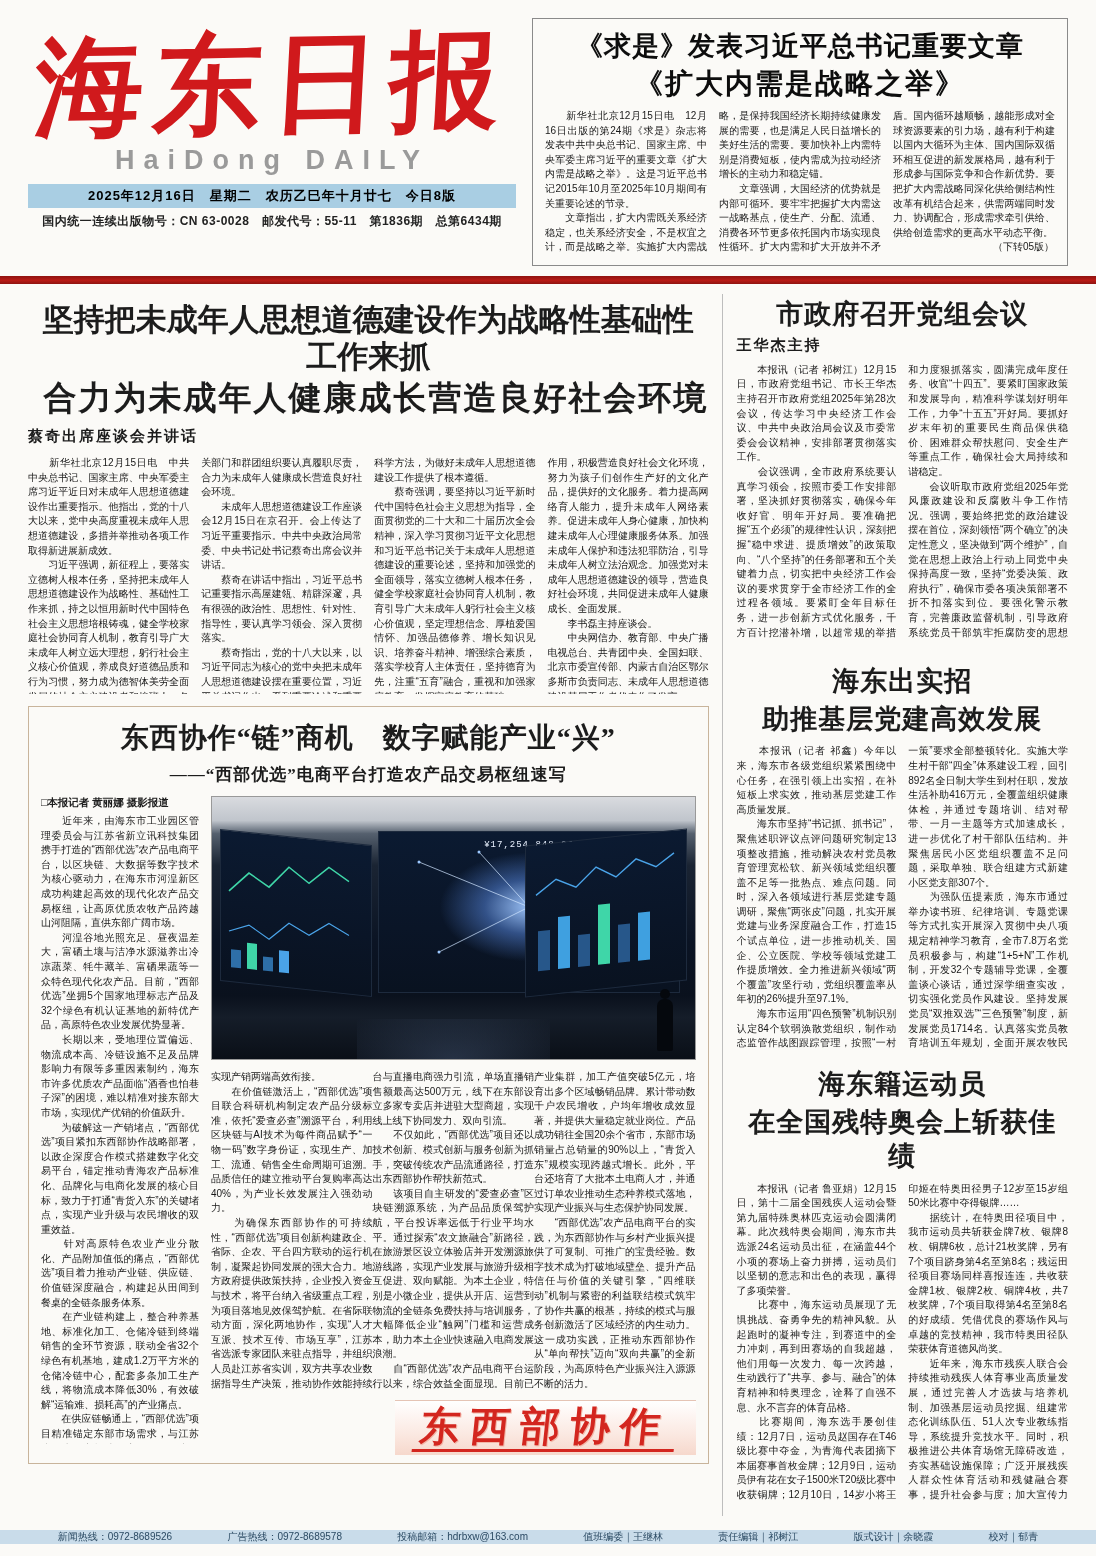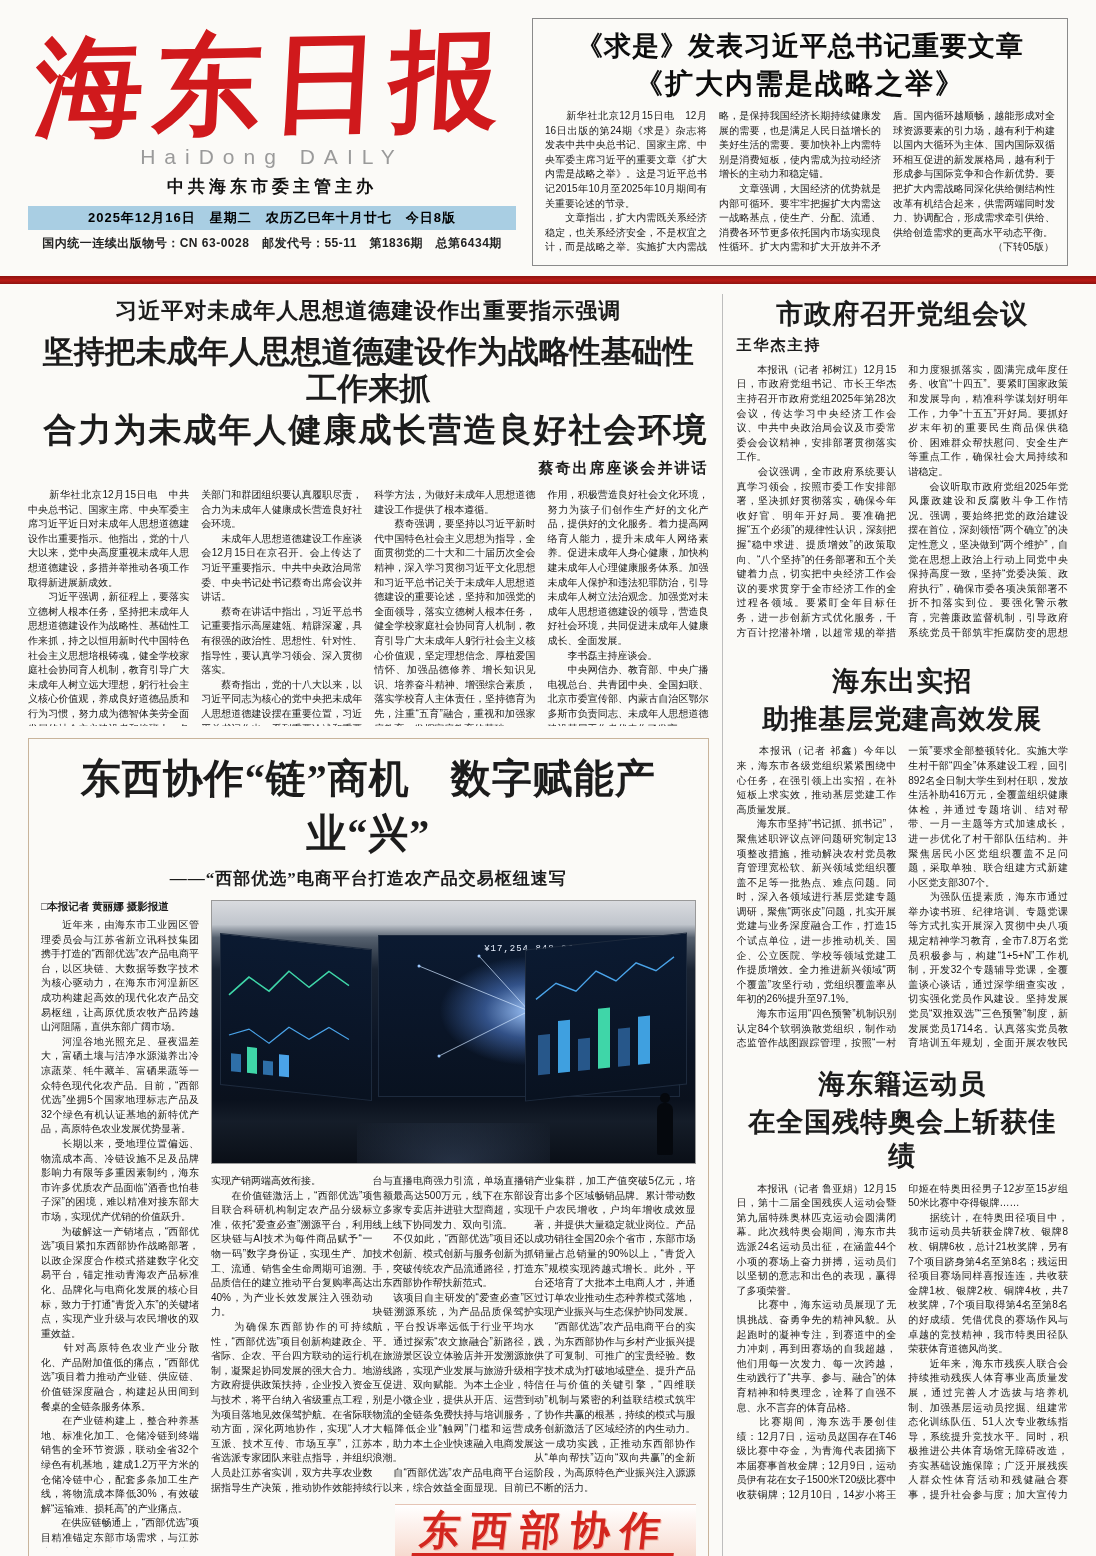--- a/index.html
+++ b/index.html
@@ -4,21 +4,21 @@
 <style>
   html,body{margin:0;padding:0;background:#e8e6e2;}
   .page{width:1096px;min-height:1556px;box-sizing:border-box;background:#fbfaf7;margin:0 auto;
         padding:18px 28px 0 28px;font-family:"Liberation Sans",sans-serif;color:#1c1c1c;position:relative;}
   
   .header{display:flex;gap:16px;}
   .mast{width:488px;text-align:center;}
   .mast-title{font-family:"Liberation Serif",serif;font-weight:bold;color:#d0191c;
               font-size:108px;line-height:1.05;letter-spacing:10px;transform:skewX(-4deg) rotate(-1deg);
               white-space:nowrap;margin-top:10px;}
-  .mast-en{color:#9a9a9a;font-weight:normal;font-size:21px;letter-spacing:9px;margin-top:4px;}
+  .mast-en{color:#9a9a9a;font-weight:bold;font-size:27px;letter-spacing:9px;margin-top:4px;}
   .mast-org{color:#111;font-weight:bold;font-size:17px;letter-spacing:4px;margin-top:6px;}
   .date-bar{background:#a9cee3;color:#000000;font-weight:bold;font-size:13px;
             padding:3px 0;margin-top:8px;letter-spacing:1px;}
   .pub-line{font-size:12px;font-weight:bold;color:#222;margin-top:5px;letter-spacing:0.5px;}
   .qiushi{flex:1;border:1px solid #8a8a8a;padding:8px 12px 6px 12px;box-sizing:border-box;}
   .qiushi h1{font-family:"Liberation Serif",serif;font-weight:900;color:#0d0d0d;text-align:center;
              font-size:27px;margin:2px 0 0 0;line-height:1.3;letter-spacing:1px;}
   .qiushi h2{font-family:"Liberation Serif",serif;font-weight:900;color:#0d0d0d;text-align:center;
              font-size:28px;margin:2px 0 8px 0;line-height:1.25;letter-spacing:2px;}
   .qiushi-body{column-count:3;column-gap:12px;height:150px;overflow:hidden;}
@@ -31,35 +31,35 @@
   .main{display:flex;margin-top:10px;}
   .main-left{width:690px;}
   .rail{width:336px;margin-left:13px;border-left:1px solid #bdbdbd;padding-left:14px;box-sizing:content-box;}
   
   .kicker{font-family:"Liberation Serif",serif;text-align:center;font-weight:900;font-size:22px;
           letter-spacing:1px;margin-top:2px;}
   .lead-h1{font-family:"Liberation Serif",serif;text-align:center;font-weight:900;font-size:31px;
            letter-spacing:0px;margin-top:7px;line-height:1.2;}
   .lead-h2{font-family:"Liberation Serif",serif;text-align:right;font-weight:900;font-size:33px;
            letter-spacing:2px;margin-top:4px;line-height:1.2;}
-  .deck{text-align:right;font-weight:bold;font-size:15px;margin:8px 0 10px 0;letter-spacing:2px;}
+  .deck{text-align:left;font-weight:bold;font-size:15px;margin:8px 0 10px 0;letter-spacing:2px;}
   .lead-cols{display:flex;gap:12px;height:238px;overflow:hidden;}
   .lead-cols .flow{flex:1;}
   
   .rail-article{margin-bottom:12px;}
   .rail-h{font-family:"Liberation Serif",serif;font-weight:900;text-align:center;font-size:27px;
           line-height:1.25;letter-spacing:1px;margin:4px 0 2px 0;}
   .rail-by{text-align:left;font-weight:bold;font-size:15px;letter-spacing:2px;margin:4px 0 8px 0;}
   .rail-body{column-count:2;column-gap:12px;overflow:hidden;}
   .h-gov{height:290px;}
   .h-party{height:312px;}
   .h-ath{height:322px;}
   
   .feature{border:1px solid #c8b49b;margin-top:12px;padding:10px 12px 8px 12px;box-sizing:border-box;}
-  .feat-h1{font-family:"Liberation Serif",serif;font-weight:900;text-align:center;font-size:40px;
+  .feat-h1{font-family:"Liberation Serif",serif;font-weight:900;text-align:center;font-size:28px;
            letter-spacing:1px;margin:2px 0 0 0;}
   .feat-h2{font-family:"Liberation Serif",serif;font-weight:bold;text-align:center;font-size:17px;
            margin:6px 0 10px 0;letter-spacing:1px;}
   .feat-body{display:flex;gap:12px;}
   .feat-col1{width:158px;flex:none;height:648px;overflow:hidden;}
   .byline{font-weight:bold;font-size:10.5px;margin-bottom:4px;}
   .feat-right{flex:1;display:flex;flex-direction:column;}
   .photo{height:262px;border:1px solid #999;position:relative;overflow:hidden;
          background:linear-gradient(180deg,#d9dbdf 0%,#c0c5cc 9%,#55606e 14%,#1a2433 26%,#0b1424 55%,#0a111d 76%,#151d29 84%,#0a0f17 100%);}
   .screen{position:absolute;background:linear-gradient(180deg,#0b1a31 0%,#0a1527 60%,#091220 100%);
@@ -89,21 +89,20 @@
 </style>
 </head>
 <body>
 
 <div class="page">
 
   <div class="header">
     <div class="mast">
       <div class="mast-title">海东日报</div>
       <div class="mast-en">HaiDong DAILY</div>
-      <div class="mast-org">中共海东市委主管主办</div>
       <div class="date-bar">2025年12月16日　星期二　农历乙巳年十月廿七　今日8版</div>
       <div class="pub-line">国内统一连续出版物号：CN 63-0028　邮发代号：55-11　第1836期　总第6434期</div>
     </div>
 
     <div class="qiushi">
       <h1>《求是》发表习近平总书记重要文章</h1>
       <h2>《扩大内需是战略之举》</h2>
       <div class="qiushi-body flow">　　新华社北京12月15日电　12月16日出版的第24期《求是》杂志将发表中共中央总书记、国家主席、中央军委主席习近平的重要文章《扩大内需是战略之举》。这是习近平总书记2015年10月至2025年10月期间有关重要论述的节录。
 　　文章指出，扩大内需既关系经济稳定，也关系经济安全，不是权宜之计，而是战略之举。实施扩大内需战略，是保持我国经济长期持续健康发展的需要，也是满足人民日益增长的美好生活的需要。要加快补上内需特别是消费短板，使内需成为拉动经济增长的主动力和稳定锚。
 　　文章强调，大国经济的优势就是内部可循环。要牢牢把握扩大内需这一战略基点，使生产、分配、流通、消费各环节更多依托国内市场实现良性循环。扩大内需和扩大开放并不矛盾。国内循环越顺畅，越能形成对全球资源要素的引力场，越有利于构建以国内大循环为主体、国内国际双循环相互促进的新发展格局，越有利于形成参与国际竞争和合作新优势。要把扩大内需战略同深化供给侧结构性改革有机结合起来，供需两端同时发力、协调配合，形成需求牵引供给、供给创造需求的更高水平动态平衡。
@@ -111,21 +110,20 @@
     </div>
   </div>
 
   <div class="red-rule"></div>
 
   <div class="main">
 
     <div class="main-left">
 
       <div>
-        <div class="kicker">习近平对未成年人思想道德建设作出重要指示强调</div>
         <div class="lead-h1">坚持把未成年人思想道德建设作为战略性基础性工作来抓</div>
         <div class="lead-h2">合力为未成年人健康成长营造良好社会环境</div>
         <div class="deck">蔡奇出席座谈会并讲话</div>
         <div class="lead-cols">
           <div class="flow">　　新华社北京12月15日电　中共中央总书记、国家主席、中央军委主席习近平近日对未成年人思想道德建设作出重要指示。他指出，党的十八大以来，党中央高度重视未成年人思想道德建设，多措并举推动各项工作取得新进展新成效。
 　　习近平强调，新征程上，要落实立德树人根本任务，坚持把未成年人思想道德建设作为战略性、基础性工作来抓，持之以恒用新时代中国特色社会主义思想培根铸魂，健全学校家庭社会协同育人机制，教育引导广大未成年人树立远大理想，躬行社会主义核心价值观，养成良好道德品质和行为习惯，努力成为德智体美劳全面发展的社会主义建设者和接班人。各级党委和政府要加强组织领导，有</div>
           <div class="flow">关部门和群团组织要认真履职尽责，合力为未成年人健康成长营造良好社会环境。
 　　未成年人思想道德建设工作座谈会12月15日在京召开。会上传达了习近平重要指示。中共中央政治局常委、中央书记处书记蔡奇出席会议并讲话。
 　　蔡奇在讲话中指出，习近平总书记重要指示高屋建瓴、精辟深邃，具有很强的政治性、思想性、针对性、指导性，要认真学习领会、深入贯彻落实。
 　　蔡奇指出，党的十八大以来，以习近平同志为核心的党中央把未成年人思想道德建设摆在重要位置，习近平总书记作出一系列重要论述和重要指示，深刻阐明新时代加强和改进未成年人思想道德建设的正确方向、职责使命和</div>

